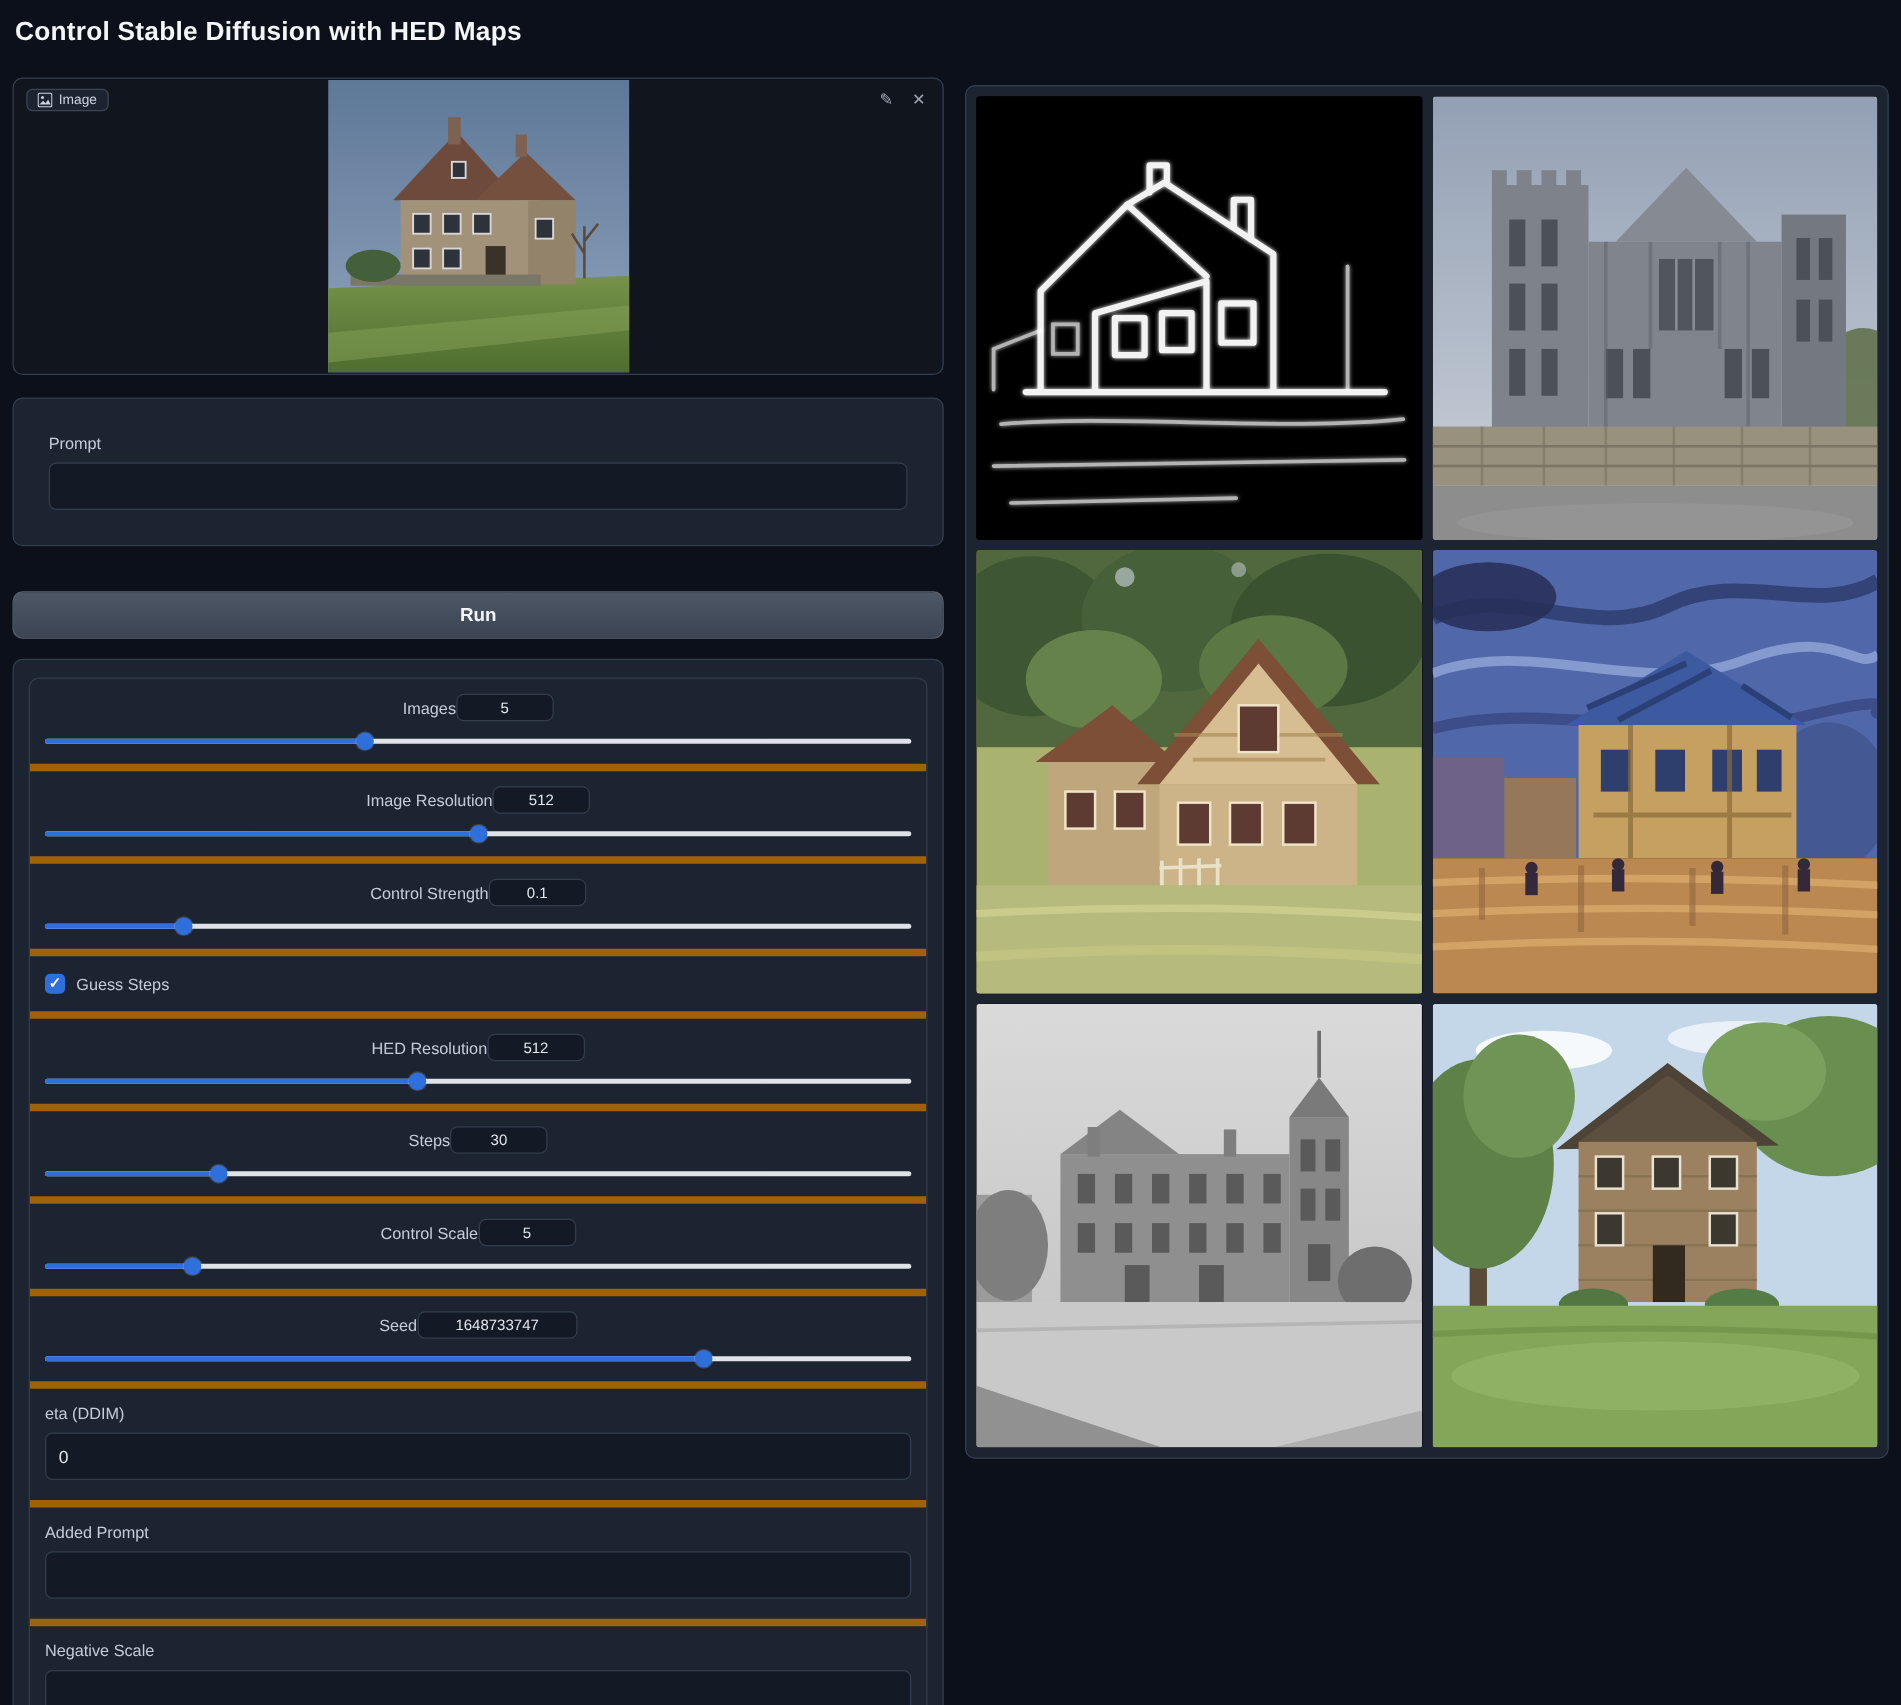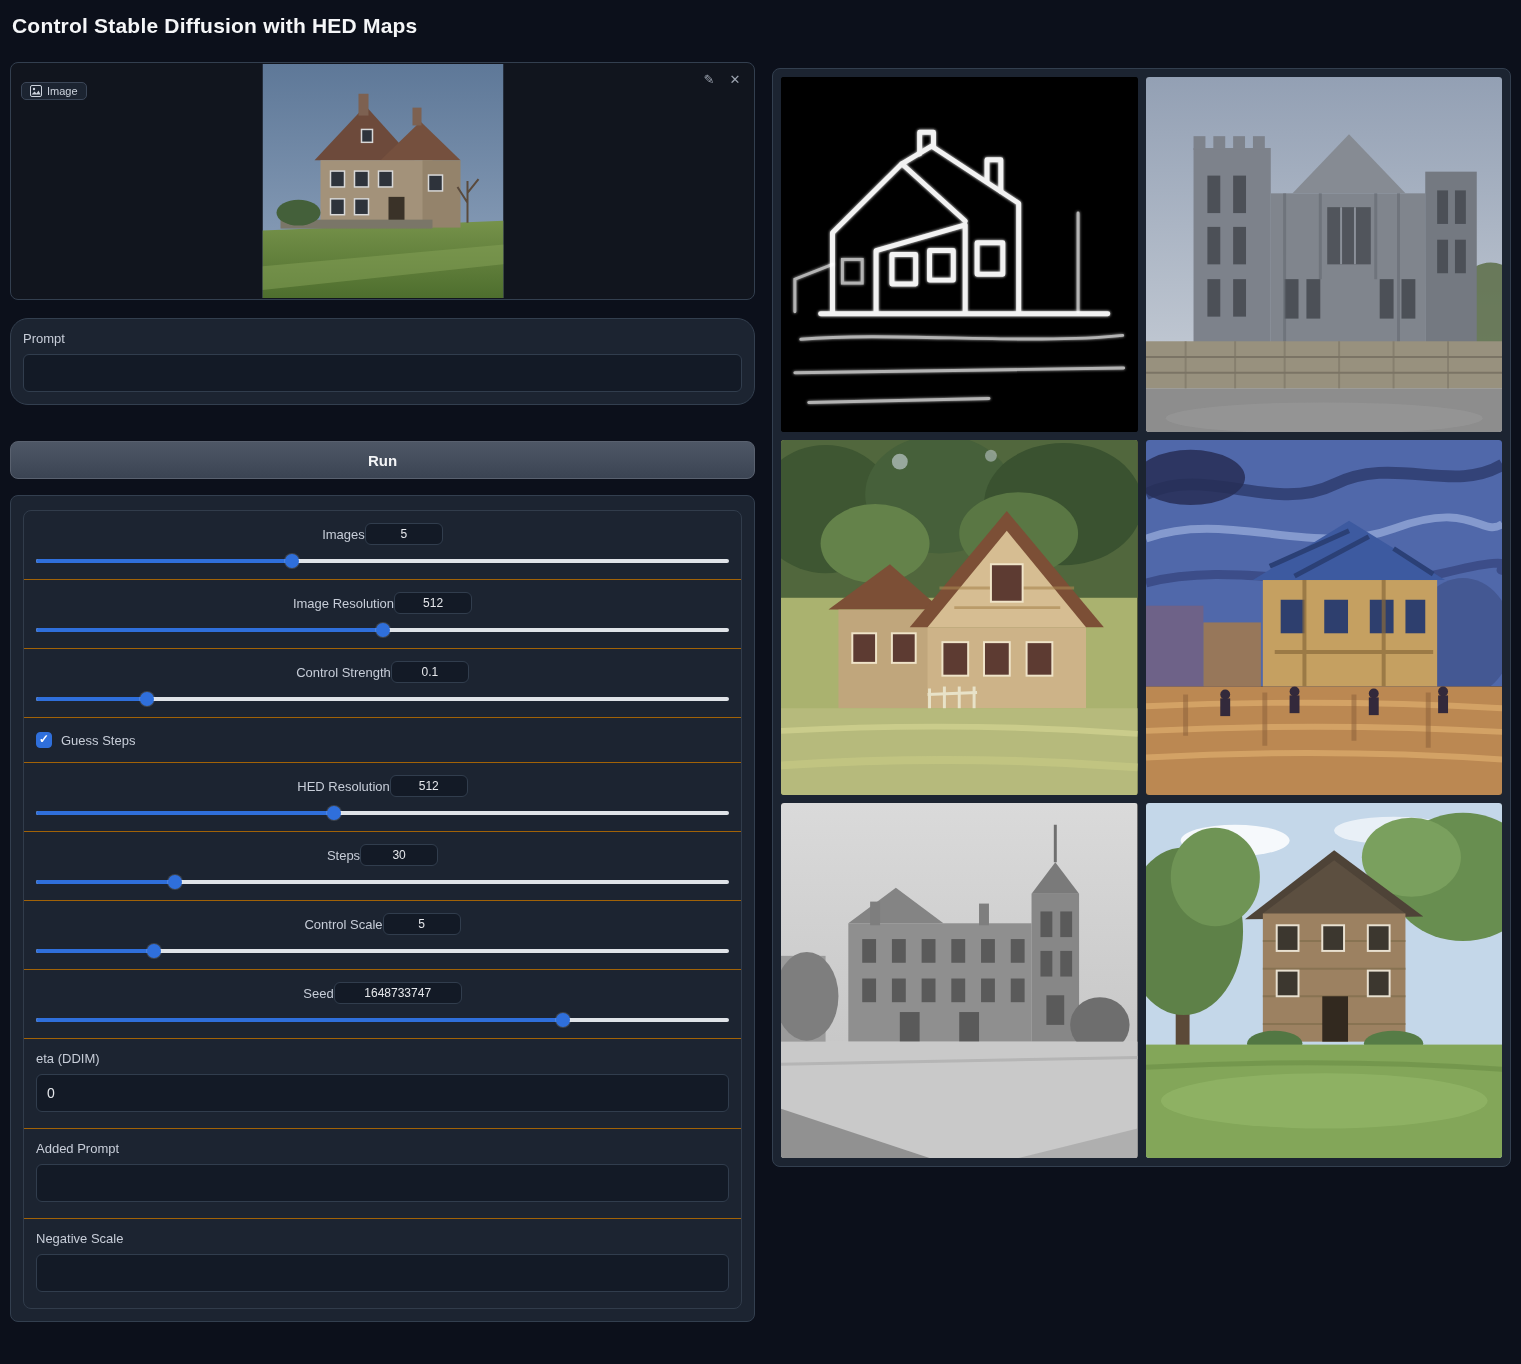--- a/index.html
+++ b/index.html
@@ -15,35 +15,35 @@
 
   .title { position:absolute; left:12px; top:14px; font-size:21px; font-weight:700; color:#f5f6f8; letter-spacing:.2px; }
 
   .left-col { position:absolute; left:10px; top:62px; width:745px; display:flex; flex-direction:column; }
 
   .block { background:#1c2431; border:1px solid #333f4f; border-radius:8px; }
 
   
   .image-block { position:relative; height:238px; background:#11151e; overflow:hidden; }
   .image-badge {
-    position:absolute; left:10px; top:19px; z-index:3;
+    position:absolute; left:10px; top:8px; z-index:3;
     display:flex; align-items:center; gap:5px;
     background:#1c2431; border:1px solid #3b4657; border-radius:5px;
     padding:2px 8px; font-size:11px; color:#cdd3dd;
   }
   .img-actions { position:absolute; right:8px; top:6px; z-index:3; display:flex; gap:4px; }
   .img-actions button {
     width:22px; height:22px; background:transparent; border:none; color:#9ca3af;
     font-size:13px; cursor:pointer; border-radius:4px; line-height:22px;
   }
   .uploaded-image { position:absolute; left:50%; top:1px; transform:translateX(-50%); width:241px; height:234px; }
   .uploaded-image svg { width:100%; height:100%; display:block; }
 
   
-  .prompt-block { margin-top:18px; padding:12px;border-radius:18px; }
+  .prompt-block { margin-top:18px; padding:28px; }
   .lbl { display:block; color:#c7cdd8; font-size:13px; }
   .field-label { margin-bottom:8px; }
   .text-input {
     width:100%; height:38px; background:#131a26; border:1px solid #313d4d; border-radius:6px;
     color:#e5e7eb; font-size:14px; padding:0 10px; outline:none;
     font-family:"Liberation Sans", sans-serif;
   }
 
   
   .run-btn {
@@ -52,21 +52,21 @@
     color:#f3f4f6; font-weight:700; font-size:15px; cursor:pointer;
     font-family:"Liberation Sans", sans-serif;
   }
 
   
   .advanced { margin-top:16px; padding:14px 12px 12px; }
   .adv-header { display:flex; justify-content:space-between; align-items:center; padding:0 4px 14px; color:#e7eaef; font-size:15px; cursor:pointer; }
   .caret { font-size:12px; color:#c7cdd8; }
   .adv-group { border:1px solid #313c4b; border-radius:8px; background:#1c2431; overflow:hidden; }
   .row { padding:12px 12px 16px; }
-  .adv-group > .row + .row { border-top:1px solid #a16207; }
+  .adv-group > .row + .row { border-top:6px solid #a16207; }
   .row-head { display:flex; justify-content:center; align-items:center; margin-bottom:14px; }
   .val-box {
     min-width:78px; height:22px; line-height:20px; text-align:center;
     background:#131a26; border:1px solid #313d4d; border-radius:6px;
     color:#e5e7eb; font-size:12px; padding:0 8px; cursor:text;
   }
   .val-box.wide { min-width:128px; }
   .slider-track { position:relative; height:4px; border-radius:2px; background:#dfe3e8; cursor:pointer; }
   .slider-fill { position:absolute; left:0; top:0; height:100%; background:#2f6fdb; border-radius:2px; }
   .slider-handle {

